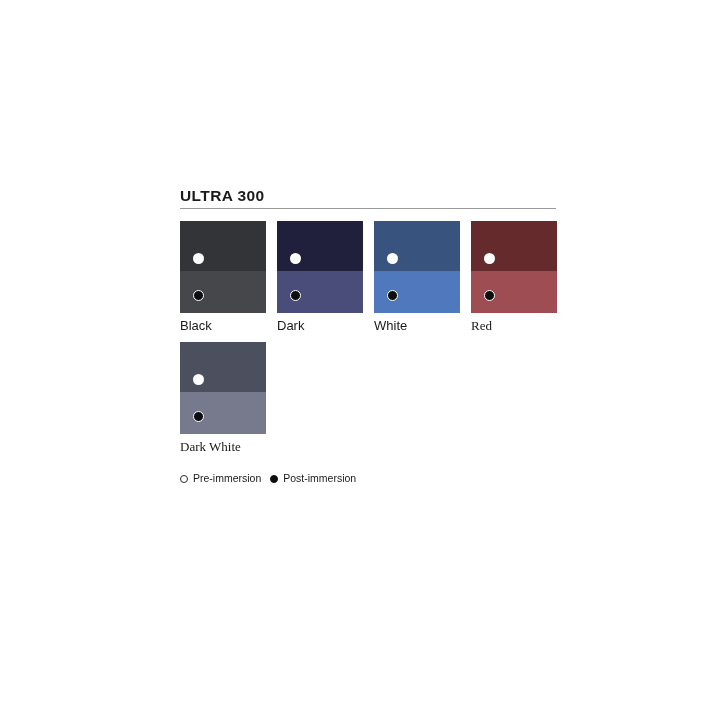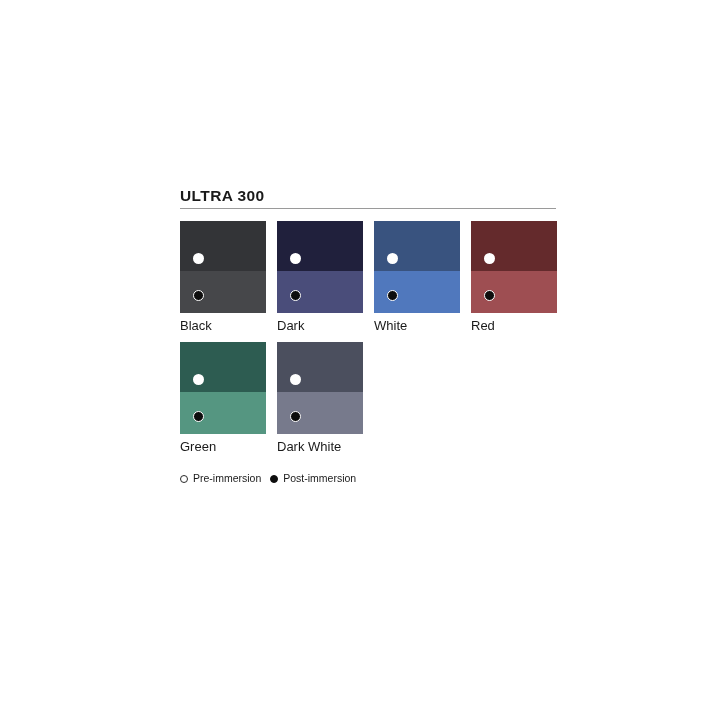--- a/index.html
+++ b/index.html
@@ -42,21 +42,21 @@
   .swatch-row {
     display: flex;
     gap: 0px;
   }
   #row-1 { margin-bottom: 10px; }
 
   .swatch-cell {
     width: 86px;
     margin-right: 11px;
   }
-  .swatch-cell:last-child { margin-right: 0; }
+  .swatch-cell:last-child { margin-right: 0; font-family: Liberation Serif, serif; }
 
   .swatch {
     width: 86px;
     height: 92px;
     position: relative;
     display: flex;
     flex-direction: column;
   }
   .swatch.bordered {
     outline: 1px solid #c8c8c8;
@@ -180,31 +180,20 @@
           <div class="swatch-bottom" style="background: rgb(158, 78, 82);">
             <span class="dot dot-post"></span>
           </div>
         </div>
         <div class="swatch-label">Red</div>
       </div>
     </div>
   <div class="swatch-row" id="row-2">
       <div class="swatch-cell">
         <div class="swatch">
-          <div class="swatch-top" style="background: rgb(45, 92, 81);">
-            <span class="dot dot-pre"></span>
-          </div>
-          <div class="swatch-bottom" style="background: rgb(85, 150, 129);">
-            <span class="dot dot-post"></span>
-          </div>
-        </div>
-        <div class="swatch-label">Green</div>
-      </div>
-      <div class="swatch-cell">
-        <div class="swatch">
           <div class="swatch-top" style="background: rgb(75, 79, 94);">
             <span class="dot dot-pre"></span>
           </div>
           <div class="swatch-bottom" style="background: rgb(119, 122, 140);">
             <span class="dot dot-post"></span>
           </div>
         </div>
         <div class="swatch-label">Dark White</div>
       </div>
     </div>

